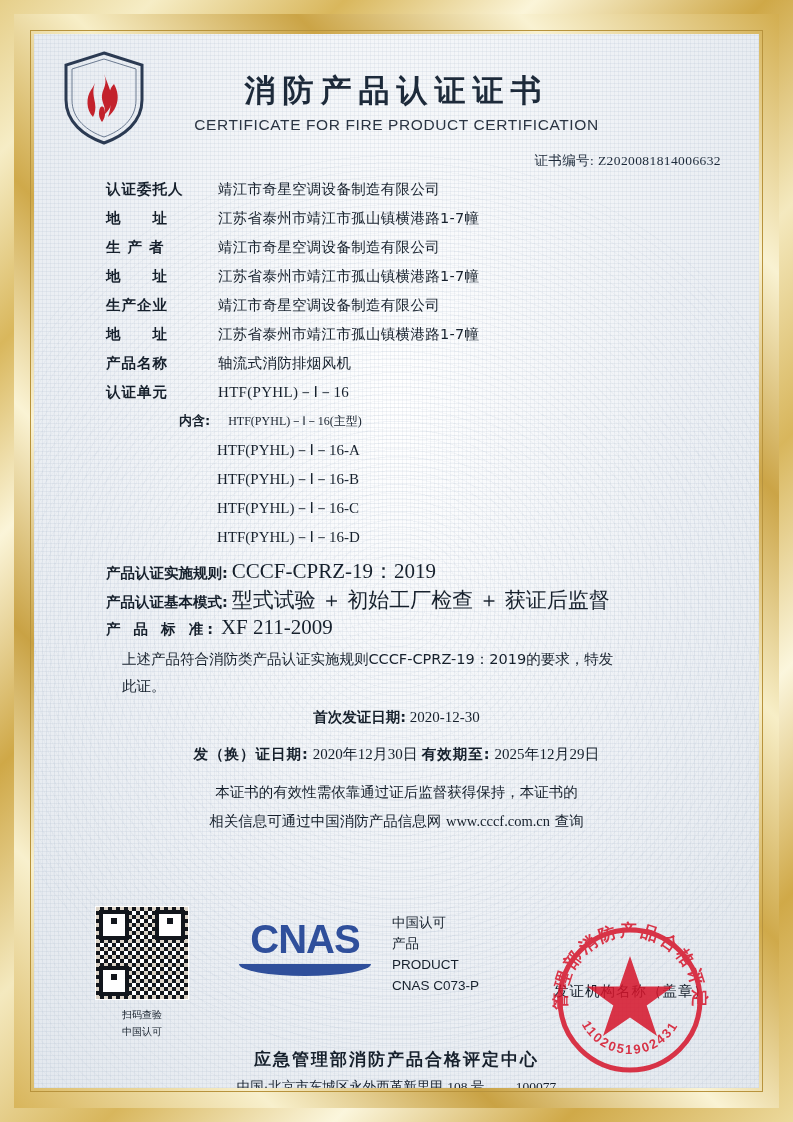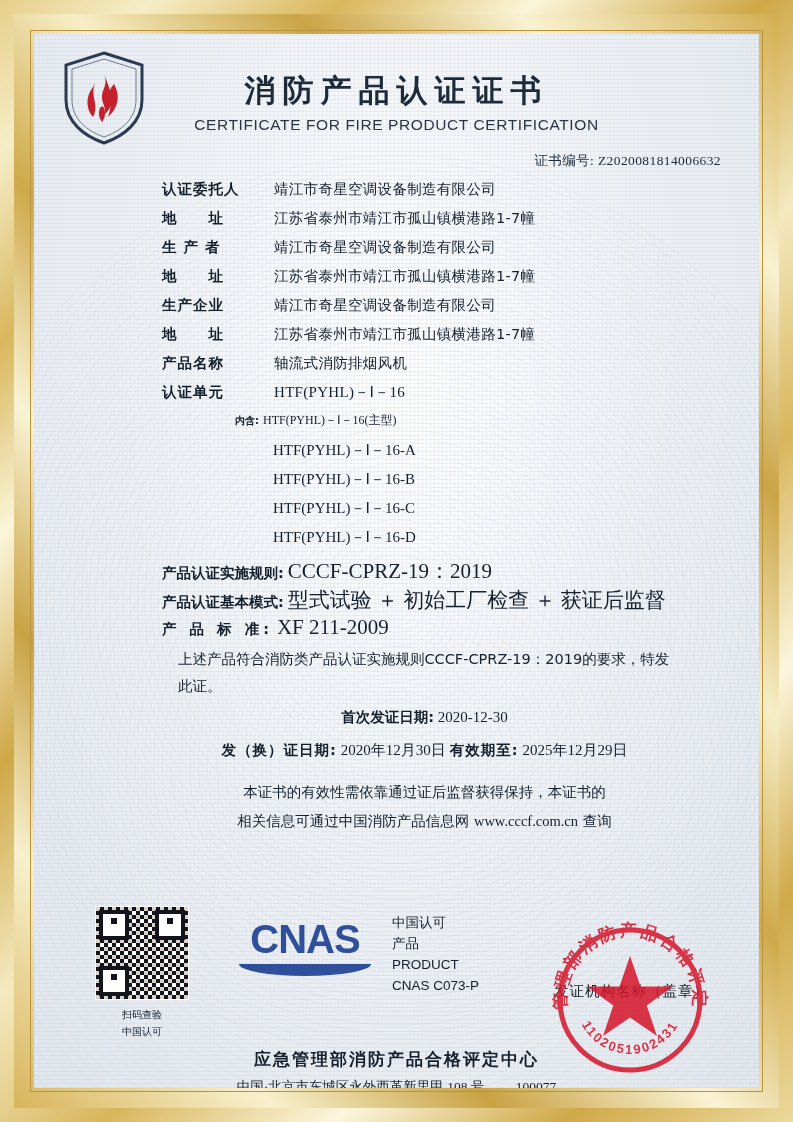--- a/index.html
+++ b/index.html
@@ -120,23 +120,22 @@
     right: 38px;
     font-size: 13.5px;
     color: #1d2a3a;
     letter-spacing: 0.4px;
   }
 
   
   .fields {
     position: absolute;
     top: 146px;
-    left: 8px;
+    left: 0;
     right: 0;
-    padding-left: 48px;
   }
   .row {
     display: flex;
     align-items: baseline;
     padding: 0 0 0 72px;
     height: 29px;
     font-size: 15px;
     color: #16202c;
   }
   .lbl {
@@ -160,22 +159,22 @@
     display: flex;
     align-items: baseline;
     padding-left: 145px;
     height: 29px;
     font-size: 15px;
     color: #16202c;
   }
   .sub-lbl {
     font-weight: bold;
     font-family: "DejaVu Sans", "Liberation Sans", sans-serif;
-    font-size: 10px;
-    margin-right: 4px;
+    font-size: 13px;
+    margin-right: 18px;
   }
   .sub-val {
     font-family: "Liberation Serif", serif;
     font-size: 12px;
   }
   .model-row {
     padding-left: 183px;
     height: 29px;
     font-size: 15px;
     color: #16202c;
@@ -222,21 +221,21 @@
     margin-top: 8px;
     height: 28px;
   }
   .date-line .b {
     font-weight: bold;
     font-family: "DejaVu Sans", "Liberation Sans", sans-serif;
     font-size: 14.5px;
   }
   .date-line2 {
     display: flex;
-    align-items: center;
+    align-items: flex-end;
     justify-content: center;
     font-size: 15px;
     color: #16202c;
     height: 28px;
     gap: 4px;
   }
   .date-line2 .b {
     font-weight: bold;
     font-family: "DejaVu Sans", "Liberation Sans", sans-serif;
     font-size: 14.5px;

